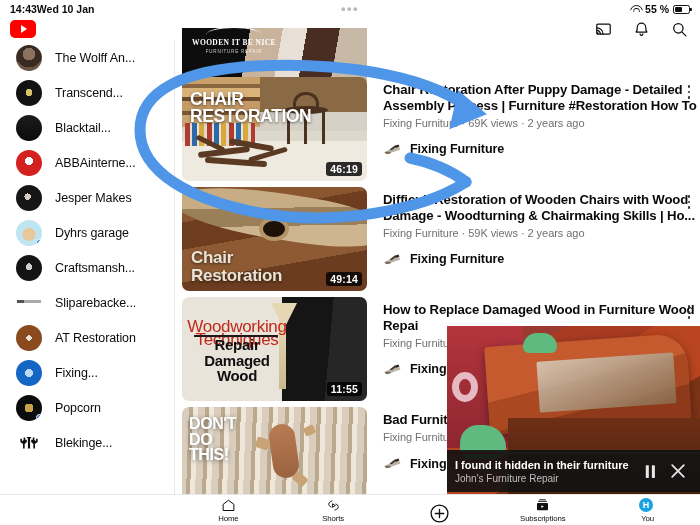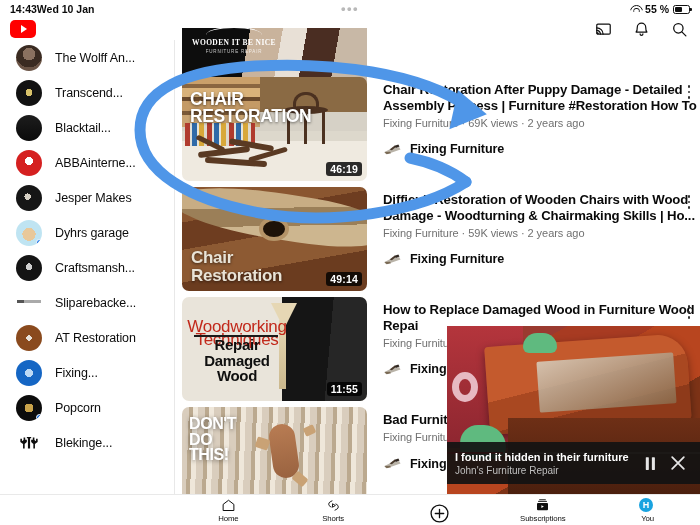--- a/index.html
+++ b/index.html
@@ -146,21 +146,21 @@
   .pip .panel-dark { position:absolute; left:36%; top:18%; width:54%; height:30%;
                      background:linear-gradient(160deg,#d8d2c2,#8a6a4a); border-radius:2px; transform:rotate(-4deg); opacity:.85;}
   .pip .table { position:absolute; left:24%; top:54%; width:78%; height:46%;
                 background:linear-gradient(180deg,#6e2f16,#4a1f0e); }
   .pip .glove1 { position:absolute; left:5%; top:58%; width:46px; height:34px;
                  background:#5fba7f; border-radius:18px 22px 12px 10px; }
   .pip .glove2 { position:absolute; left:30%; top:4%; width:34px; height:20px;
                  background:#5fba7f; border-radius:14px 14px 6px 6px; }
   .pip-prog { position:absolute; left:0; bottom:42px; width:100%; height:2.5px; background:rgba(255,255,255,.28); }
   .pip-prog i { display:block; height:100%; background:#ff0000; }
-  .pip-bar { position:absolute; left:0; bottom:12px; width:100%; height:42px;
+  .pip-bar { position:absolute; left:0; bottom:4px; width:100%; height:42px;
              background:rgba(18,18,18,.92); display:flex; align-items:center; padding:0 8px; }
   .pip-txt { flex:1; min-width:0; }
   .pip-t1 { font-size:11px; font-weight:700; color:#fff; white-space:nowrap; overflow:hidden; }
   .pip-t2 { font-size:10px; color:#bfbfbf; margin-top:2px; }
   .pip-btn { width:28px; height:28px; position:relative; flex:0 0 28px; }
 
   
   .bottomnav { position:absolute; left:176px; top:494px; width:524px; height:31px;
                background:#fff; border-top:1px solid #e9e9e9; display:flex; align-items:center; }
   .nav-it { flex:1; display:flex; flex-direction:column; align-items:center; gap:1px; }

